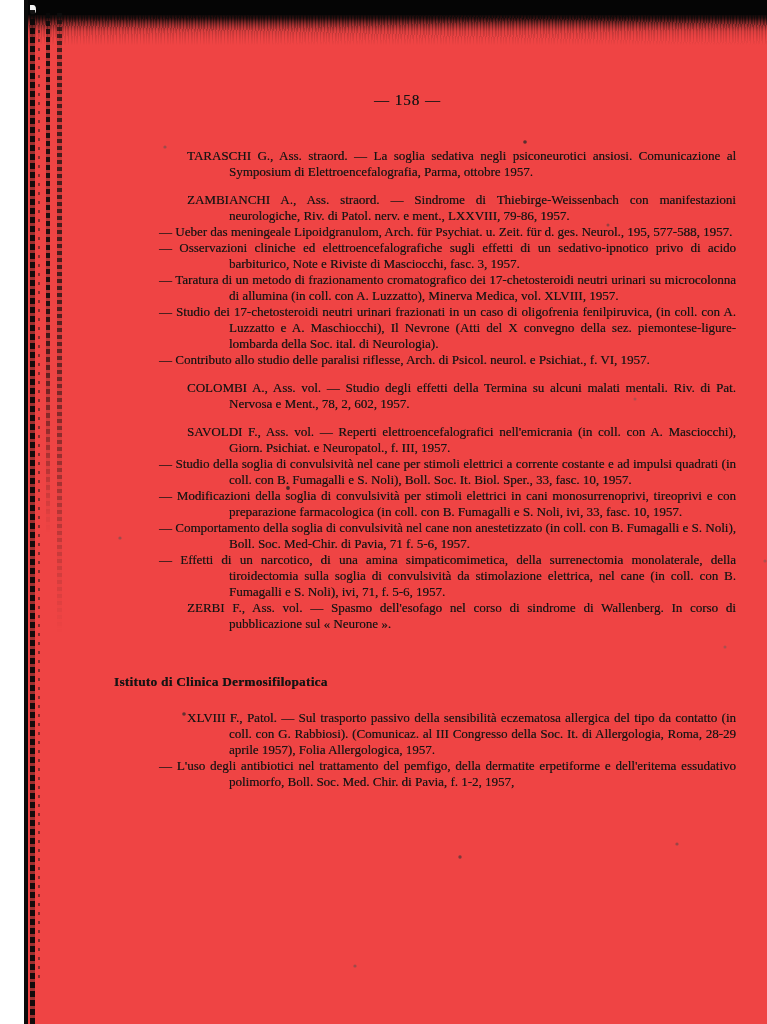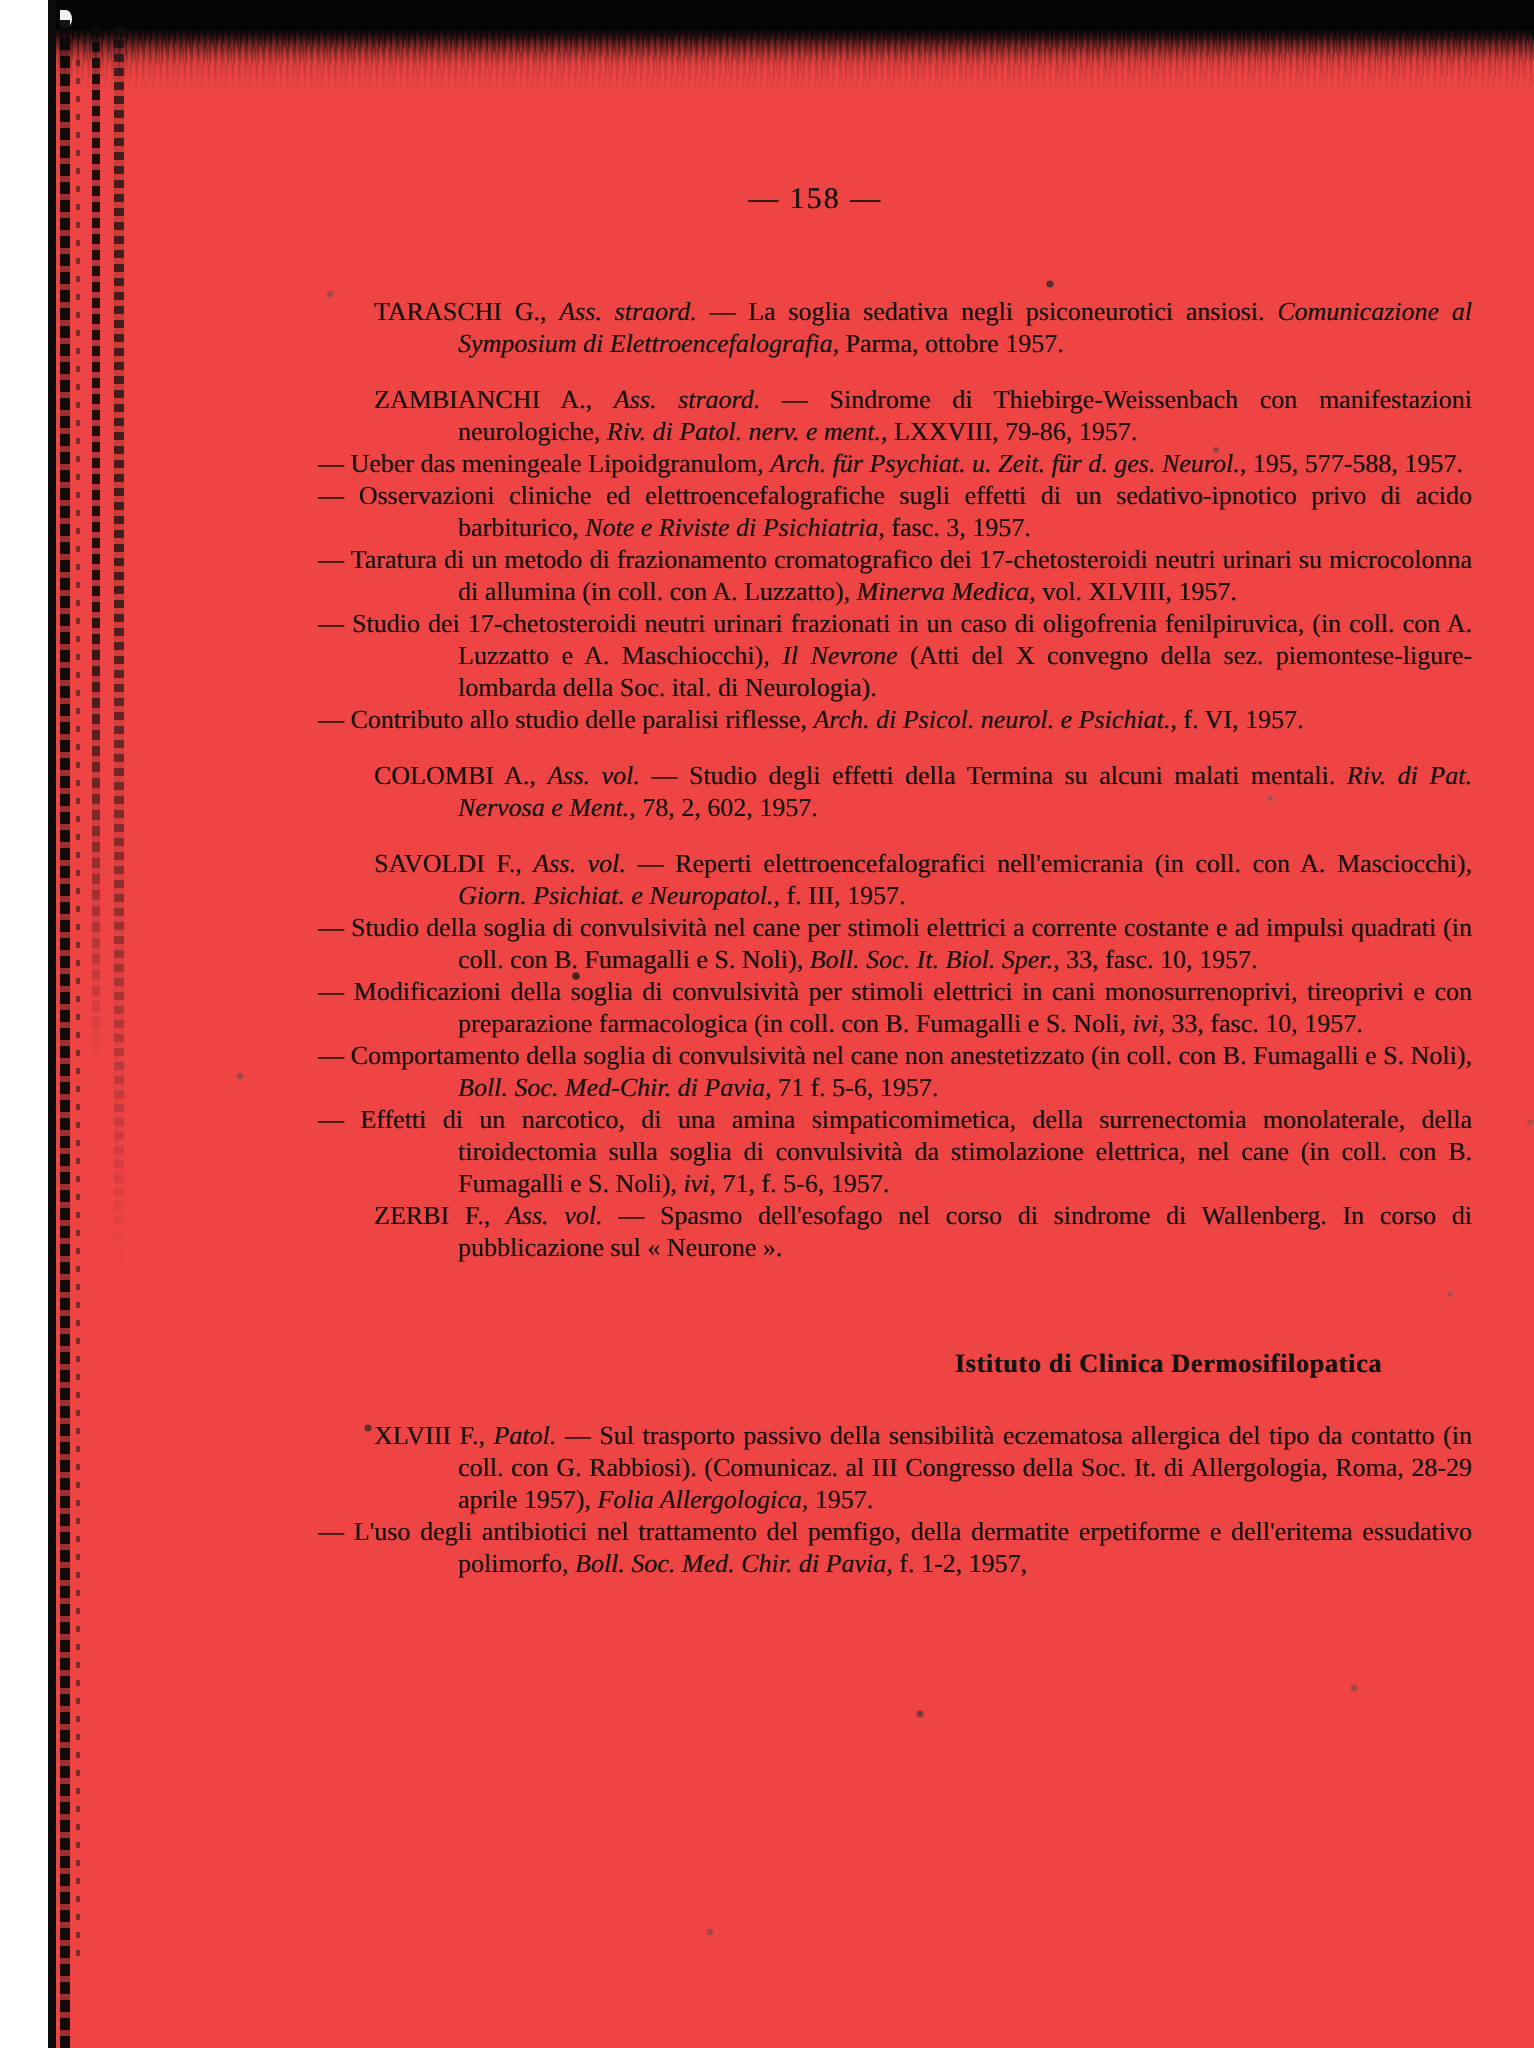--- a/index.html
+++ b/index.html
@@ -89,25 +89,25 @@
     text-shadow: 0.3px 0 0 rgba(20,20,19,.55);
   }
   .entry {
     margin: 0;
     padding-left: 70px;
     text-indent: -42px;
     text-align: justify;
   }
   .entry.dash { text-indent: -70px; }
   .entry.new-group { margin-top: 12px; }
-  .it { font-style: italic; }
+  .it { }
   .section-heading {
     margin: 42px 0 20px;
     position: relative; left: -45px;
-    text-align: right;
+    text-align: left;
     font-weight: bold;
     font-size: 13.2px;
     letter-spacing: 0.3px;
     text-shadow: 0.3px 0 0 rgba(20,20,19,.7);
   }
 </style>
 </head>
 <body>
 
 <div id="page">
@@ -122,21 +122,21 @@
   <div class="binding-stripe stripe-e"></div>
   <div class="specks"></div>
 
   <div class="page-number">— 158 —</div>
 
   <div class="text-column">
     <div>
         <p class="entry author"><span>TARASCHI G., </span><span class="it">Ass. straord.</span><span> — La soglia sedativa negli psiconeurotici ansiosi. </span><span class="it">Comunicazione al Symposium di Elettroencefalografia,</span><span> Parma, ottobre 1957.</span></p>
         <p class="entry author new-group"><span>ZAMBIANCHI A., </span><span class="it">Ass. straord.</span><span> — Sindrome di Thiebirge-Weissenbach con manifestazioni neurologiche, </span><span class="it">Riv. di Patol. nerv. e ment.,</span><span> LXXVIII, 79-86, 1957.</span></p>
         <p class="entry dash"><span>— Ueber das meningeale Lipoidgranulom, </span><span class="it">Arch. für Psychiat. u. Zeit. für d. ges. Neurol.,</span><span> 195, 577-588, 1957.</span></p>
-        <p class="entry dash"><span>— Osservazioni cliniche ed elettroencefalografiche sugli effetti di un sedativo-ipnotico privo di acido barbiturico, </span><span class="it">Note e Riviste di Psichiatria,</span><span> fasc. 3, 1957.</span></p>
+        <p class="entry dash"><span>— Osservazioni cliniche ed elettroencefalografiche sugli effetti di un sedativo-ipnotico privo di acido barbiturico, </span><span class="it">Note e Riviste di Masciocchi,</span><span> fasc. 3, 1957.</span></p>
         <p class="entry dash"><span>— Taratura di un metodo di frazionamento cromatografico dei 17-chetosteroidi neutri urinari su microcolonna di allumina (in coll. con A. Luzzatto), </span><span class="it">Minerva Medica,</span><span> vol. XLVIII, 1957.</span></p>
         <p class="entry dash"><span>— Studio dei 17-chetosteroidi neutri urinari frazionati in un caso di oligofrenia fenilpiruvica, (in coll. con A. Luzzatto e A. Maschiocchi), </span><span class="it">Il Nevrone</span><span> (Atti del X convegno della sez. piemontese-ligure-lombarda della Soc. ital. di Neurologia).</span></p>
         <p class="entry dash"><span>— Contributo allo studio delle paralisi riflesse, </span><span class="it">Arch. di Psicol. neurol. e Psichiat.,</span><span> f. VI, 1957.</span></p>
         <p class="entry author new-group"><span>COLOMBI A., </span><span class="it">Ass. vol.</span><span> — Studio degli effetti della Termina su alcuni malati mentali. </span><span class="it">Riv. di Pat. Nervosa e Ment.,</span><span> 78, 2, 602, 1957.</span></p>
         <p class="entry author new-group"><span>SAVOLDI F., </span><span class="it">Ass. vol.</span><span> — Reperti elettroencefalografici nell'emicrania (in coll. con A. Masciocchi), </span><span class="it">Giorn. Psichiat. e Neuropatol.,</span><span> f. III, 1957.</span></p>
         <p class="entry dash"><span>— Studio della soglia di convulsività nel cane per stimoli elettrici a corrente costante e ad impulsi quadrati (in coll. con B. Fumagalli e S. Noli), </span><span class="it">Boll. Soc. It. Biol. Sper.,</span><span> 33, fasc. 10, 1957.</span></p>
         <p class="entry dash"><span>— Modificazioni della soglia di convulsività per stimoli elettrici in cani monosurrenoprivi, tireoprivi e con preparazione farmacologica (in coll. con B. Fumagalli e S. Noli, </span><span class="it">ivi,</span><span> 33, fasc. 10, 1957.</span></p>
         <p class="entry dash"><span>— Comportamento della soglia di convulsività nel cane non anestetizzato (in coll. con B. Fumagalli e S. Noli), </span><span class="it">Boll. Soc. Med-Chir. di Pavia,</span><span> 71 f. 5-6, 1957.</span></p>
         <p class="entry dash"><span>— Effetti di un narcotico, di una amina simpaticomimetica, della surrenectomia monolaterale, della tiroidectomia sulla soglia di convulsività da stimolazione elettrica, nel cane (in coll. con B. Fumagalli e S. Noli), </span><span class="it">ivi,</span><span> 71, f. 5-6, 1957.</span></p>
         <p class="entry author"><span>ZERBI F., </span><span class="it">Ass. vol.</span><span> — Spasmo dell'esofago nel corso di sindrome di Wallenberg. In corso di pubblicazione sul « Neurone ».</span></p>

